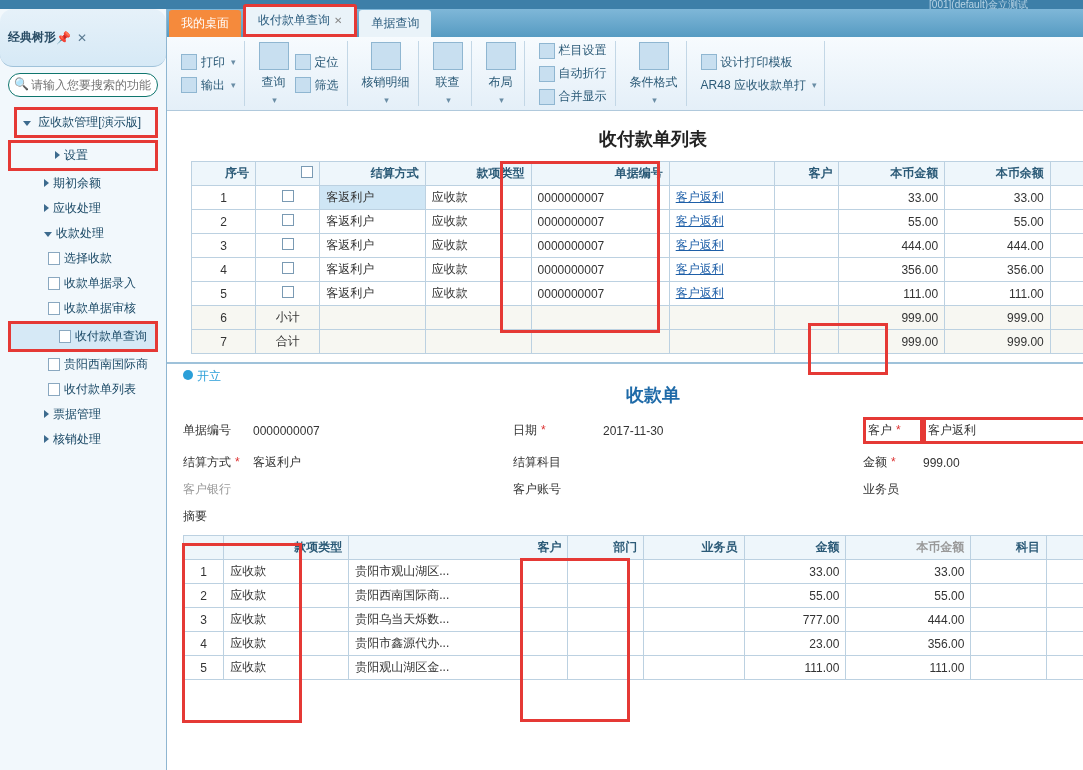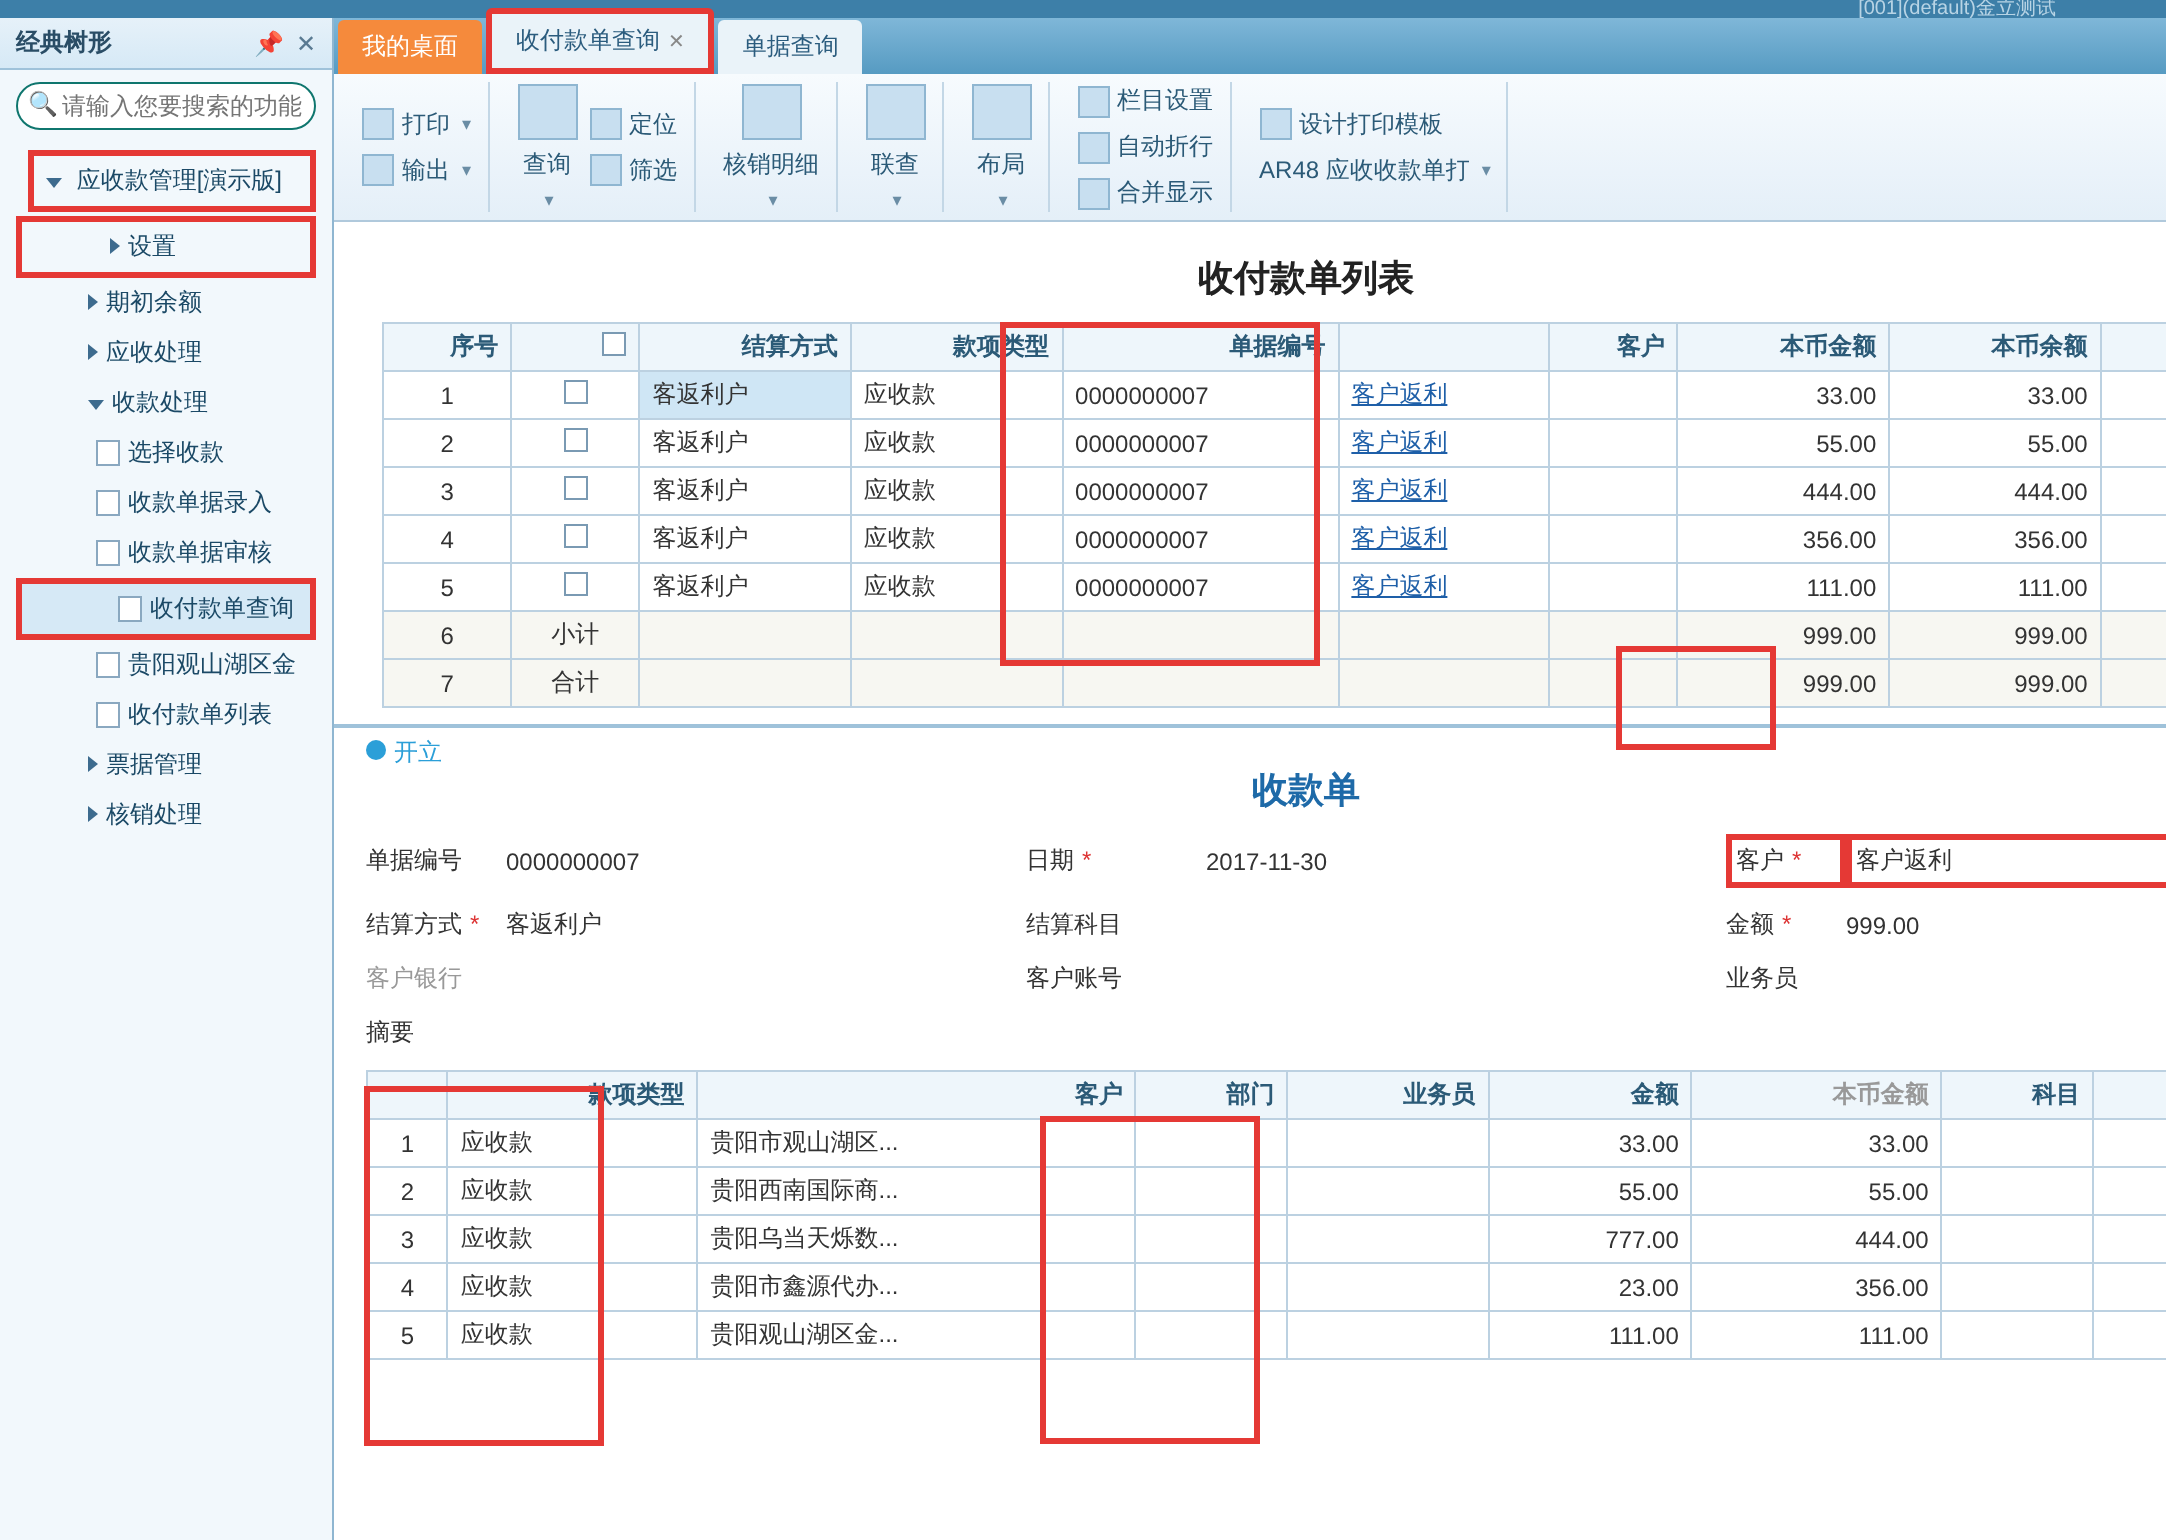--- a/index.html
+++ b/index.html
@@ -4,21 +4,21 @@
 <style>
 * { box-sizing: border-box; margin: 0; padding: 0; font-family: "Microsoft YaHei", Arial, sans-serif; font-size: 12px; }
 body { background: #fff; width: 1083px; height: 770px; overflow: hidden; }
 
 .top-strip { background: #3d7fa8; color: #b8d4e5; height: 9px; text-align: right; padding-right: 55px; font-size: 10px; line-height: 9px; overflow: hidden; }
 
 .main-layout { display: flex; height: calc(100% - 9px); }
 
 
 .sidebar { width: 230px; background: #f2f8fc; border-right: 1px solid #8fb6d1; display: flex; flex-direction: column; }
-.sb-header { background: linear-gradient(#e6f1f9, #d6e9f6); border-bottom: 1px solid #9fc2da; padding: 4px 8px; display: flex; align-items: center; justify-content: space-between; }
+.sb-header { background: linear-gradient(#e6f1f9, #d6e9f6); border-bottom: 1px solid #9fc2da; padding: 20px 8px; display: flex; align-items: center; justify-content: flex-start; border-radius: 13px; }
 .sb-title { font-weight: bold; color: #2a4d66; }
 .sb-hdr-icons { display: flex; gap: 6px; color: #5a7a92; }
 .sb-hdr-icons span { cursor: pointer; }
 .search-wrap { padding: 6px 8px; position: relative; }
 .search-wrap input { width: 100%; padding: 4px 6px 4px 22px; border: 1px solid #0f766e; border-radius: 12px; color: #999; }
 .search-icon { position: absolute; left: 14px; top: 10px; color: #888; font-size: 12px; }
 .tree { padding: 4px 0; overflow: auto; }
 .tree-item { padding: 4px 8px 4px 24px; color: #1b4966; cursor: pointer; white-space: nowrap; }
 .tree-item.lvl2 { padding-left: 44px; }
 .tree-item.lvl3 { padding-left: 48px; }
@@ -92,21 +92,21 @@
       </div>
       <div id="tree-body">
           <div class="tree-item lvl2 hl" style="margin: 0px 8px;"><span class="ti-caret"></span><span>设置</span></div>
           <div class="tree-item lvl2"><span class="ti-caret"></span><span>期初余额</span></div>
           <div class="tree-item lvl2"><span class="ti-caret"></span><span>应收处理</span></div>
           <div class="tree-item lvl2"><span class="ti-caret open"></span><span>收款处理</span></div>
           <div class="tree-item lvl3"><span class="ti-doc"></span><span>选择收款</span></div>
           <div class="tree-item lvl3"><span class="ti-doc"></span><span>收款单据录入</span></div>
           <div class="tree-item lvl3"><span class="ti-doc"></span><span>收款单据审核</span></div>
           <div class="tree-item lvl3 selected hl" style="margin: 0px 8px;"><span class="ti-doc"></span><span>收付款单查询</span></div>
-          <div class="tree-item lvl3"><span class="ti-doc"></span><span>贵阳观山湖区金</span></div>
+          <div class="tree-item lvl3"><span class="ti-doc"></span><span>贵阳西南国际商</span></div>
           <div class="tree-item lvl3"><span class="ti-doc"></span><span>收付款单列表</span></div>
           <div class="tree-item lvl2"><span class="ti-caret"></span><span>票据管理</span></div>
           <div class="tree-item lvl2"><span class="ti-caret"></span><span>核销处理</span></div>
         </div>
     </div>
   </aside>
 
   <div class="content">
     <div class="tabs-row">
       <div class="tab">
@@ -174,20 +174,26 @@
           </div>
         <div class="rb-btn">
             <span class="rb-ico"></span>
             <span>自动折行</span>
           </div>
         <div class="rb-btn">
             <span class="rb-ico"></span>
             <span>合并显示</span>
           </div>
       </div>
+      <div class="rb-grp">
+          <div class="rb-btn rb-big rb-drop">
+            <span class="rb-ico big"></span>
+            <span>条件格式</span>
+          </div>
+        </div>
       <div class="rb-grp">
         <div class="rb-btn">
             <span class="rb-ico"></span>
             <span>设计打印模板</span>
           </div>
         <div class="rb-btn rb-drop">
             <span>AR48 应收收款单打</span>
           </div>
       </div>
     </div>

